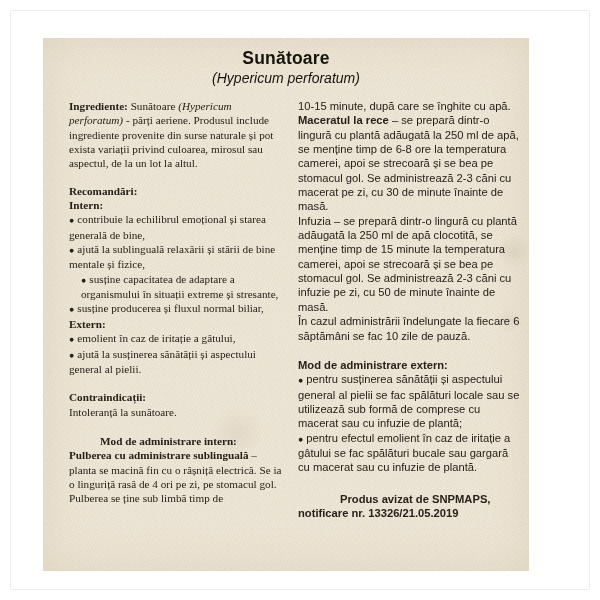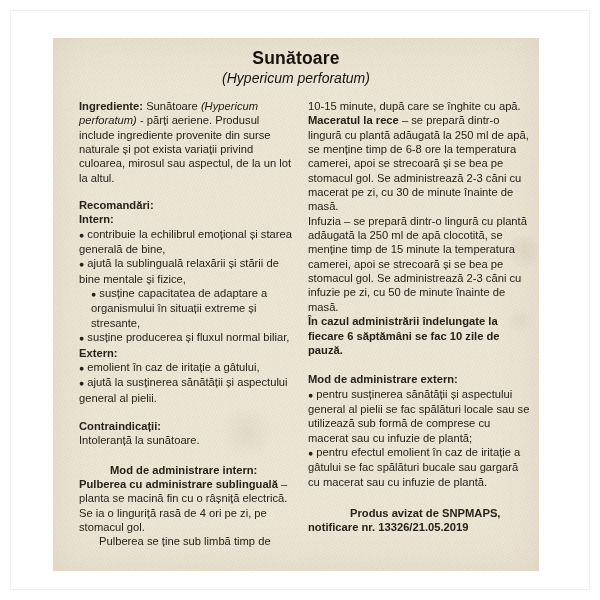--- a/index.html
+++ b/index.html
@@ -6,21 +6,21 @@
   body{
     width:600px;height:600px;position:relative;overflow:hidden;
     background:#ffffff;
     font-family:"Liberation Sans","DejaVu Sans",sans-serif;
   }
   .frame{
     position:absolute;left:10px;top:10px;right:10px;bottom:10px;
     border:1px solid #f1efe9;
   }
   .paper{
-    position:absolute;left:42px;top:27px;width:486px;height:533px;
+    position:absolute;left:32px;top:27px;width:486px;height:533px;
     box-sizing:border-box;
     background-color:#ebe3d2;
     background-image:
       radial-gradient(circle 26px at 40% 74%, rgba(150,130,100,0.12), transparent 100%),
       radial-gradient(circle 18px at 97% 40%, rgba(145,132,108,0.14), transparent 100%),
       radial-gradient(circle 13px at 96% 53%, rgba(145,132,108,0.10), transparent 100%),
       repeating-linear-gradient(115deg, rgba(255,255,255,0.16) 0 1px, transparent 1px 3px),
       repeating-linear-gradient(25deg, rgba(168,152,122,0.05) 0 1px, transparent 1px 3px);
     box-shadow: inset 0 0 42px rgba(185,168,132,0.25);
   }
@@ -29,21 +29,21 @@
     text-align:center;font-weight:bold;font-size:17.5px;line-height:21px;
     color:#17130e;letter-spacing:.2px;
   }
   .subtitle{
     text-align:center;font-style:italic;font-size:14px;line-height:18px;
     color:#17130e;
   }
   .columns{
     display:flex;gap:16px;padding:12px 8px 0 26px;box-sizing:border-box;
   }
-  .col-left{width:213px;flex:none;}
+  .col-left{width:213px;flex:none;font-family:Liberation Serif, serif;}
   .col-right{flex:1;min-width:0;}
   .para{
     margin:0;font-size:11.2px;line-height:14.35px;color:#262219;
   }
   .b{font-weight:bold;}
   .i{font-style:italic;}
   .bullet{font-size:8.8px;margin-right:3px;}
   .spacer{width:100%;}
 </style>
 </head>
@@ -67,27 +67,27 @@
           <p class="para" style="color: rgb(38, 34, 25);"><span class="bullet">●</span><span>susține producerea și fluxul normal biliar,</span></p>
           <p class="para" style="color: rgb(38, 34, 25);"><span class="b">Extern:</span></p>
           <p class="para" style="color: rgb(38, 34, 25);"><span class="bullet">●</span><span>emolient în caz de iritație a gâtului,</span></p>
           <p class="para" style="color: rgb(38, 34, 25);"><span class="bullet">●</span><span>ajută la susținerea sănătății și aspectului general al pielii.</span></p>
           <div class="spacer" style="height: 14px;"></div>
           <p class="para" style="color: rgb(38, 34, 25);"><span class="b">Contraindicații:</span></p>
           <p class="para" style="color: rgb(38, 34, 25);"><span>Intoleranță la sunătoare.</span></p>
           <div class="spacer" style="height: 15px;"></div>
           <p class="para" style="color: rgb(38, 34, 25); padding-left: 31px;"><span class="b">Mod de administrare intern:</span></p>
           <p class="para" style="color: rgb(38, 34, 25);"><span class="b">Pulberea cu administrare sublinguală</span><span> – planta se macină fin cu o râșniță electrică. Se ia o linguriță rasă de 4 ori pe zi, pe stomacul gol.</span></p>
-          <p class="para" style="color: rgb(38, 34, 25); margin-left: 20px;"><span>Pulberea se ține sub limbă timp de</span></p>
+          <p class="para" style="color: rgb(38, 34, 25);"><span>Pulberea se ține sub limbă timp de</span></p>
         </div>
       <div class="col-right">
           <p class="para" style="color: rgb(38, 34, 25);"><span>10-15 minute, după care se înghite cu apă.</span></p>
           <p class="para" style="color: rgb(38, 34, 25);"><span class="b">Maceratul la rece</span><span> – se prepară dintr-o lingură cu plantă adăugată la 250 ml de apă, se menține timp de 6-8 ore la temperatura camerei, apoi se strecoară și se bea pe stomacul gol. Se administrează 2-3 căni cu macerat pe zi, cu 30 de minute înainte de masă.</span></p>
           <p class="para" style="color: rgb(38, 34, 25);"><span>Infuzia – se prepară dintr-o lingură cu plantă adăugată la 250 ml de apă clocotită, se menține timp de 15 minute la temperatura camerei, apoi se strecoară și se bea pe stomacul gol. Se administrează 2-3 căni cu infuzie pe zi, cu 50 de minute înainte de masă.</span></p>
-          <p class="para" style="color: rgb(38, 34, 25); font-weight: bold;"><span>În cazul administrării îndelungate la fiecare 6 săptămâni se fac 10 zile de pauză.</span></p>
+          <p class="para" style="color: rgb(38, 34, 25);"><span>În cazul administrării îndelungate la fiecare 6 săptămâni se fac 10 zile de pauză.</span></p>
           <div class="spacer" style="height: 15px;"></div>
           <p class="para" style="color: rgb(38, 34, 25);"><span class="b">Mod de administrare extern:</span></p>
           <p class="para" style="color: rgb(38, 34, 25);"><span class="bullet">●</span><span>pentru susținerea sănătății și aspectului general al pielii se fac spălături locale sau se utilizează sub formă de comprese cu macerat sau cu infuzie de plantă;</span></p>
           <p class="para" style="color: rgb(38, 34, 25);"><span class="bullet">●</span><span>pentru efectul emolient în caz de iritație a gâtului se fac spălături bucale sau gargară cu macerat sau cu infuzie de plantă.</span></p>
           <div class="spacer" style="height: 17px;"></div>
           <p class="para" style="color: rgb(38, 34, 25); padding-left: 42px;"><span class="b">Produs avizat de SNPMAPS,</span></p>
           <p class="para" style="color: rgb(38, 34, 25);"><span class="b">notificare nr. 13326/21.05.2019</span></p>
         </div>
     </div>
   </div>

